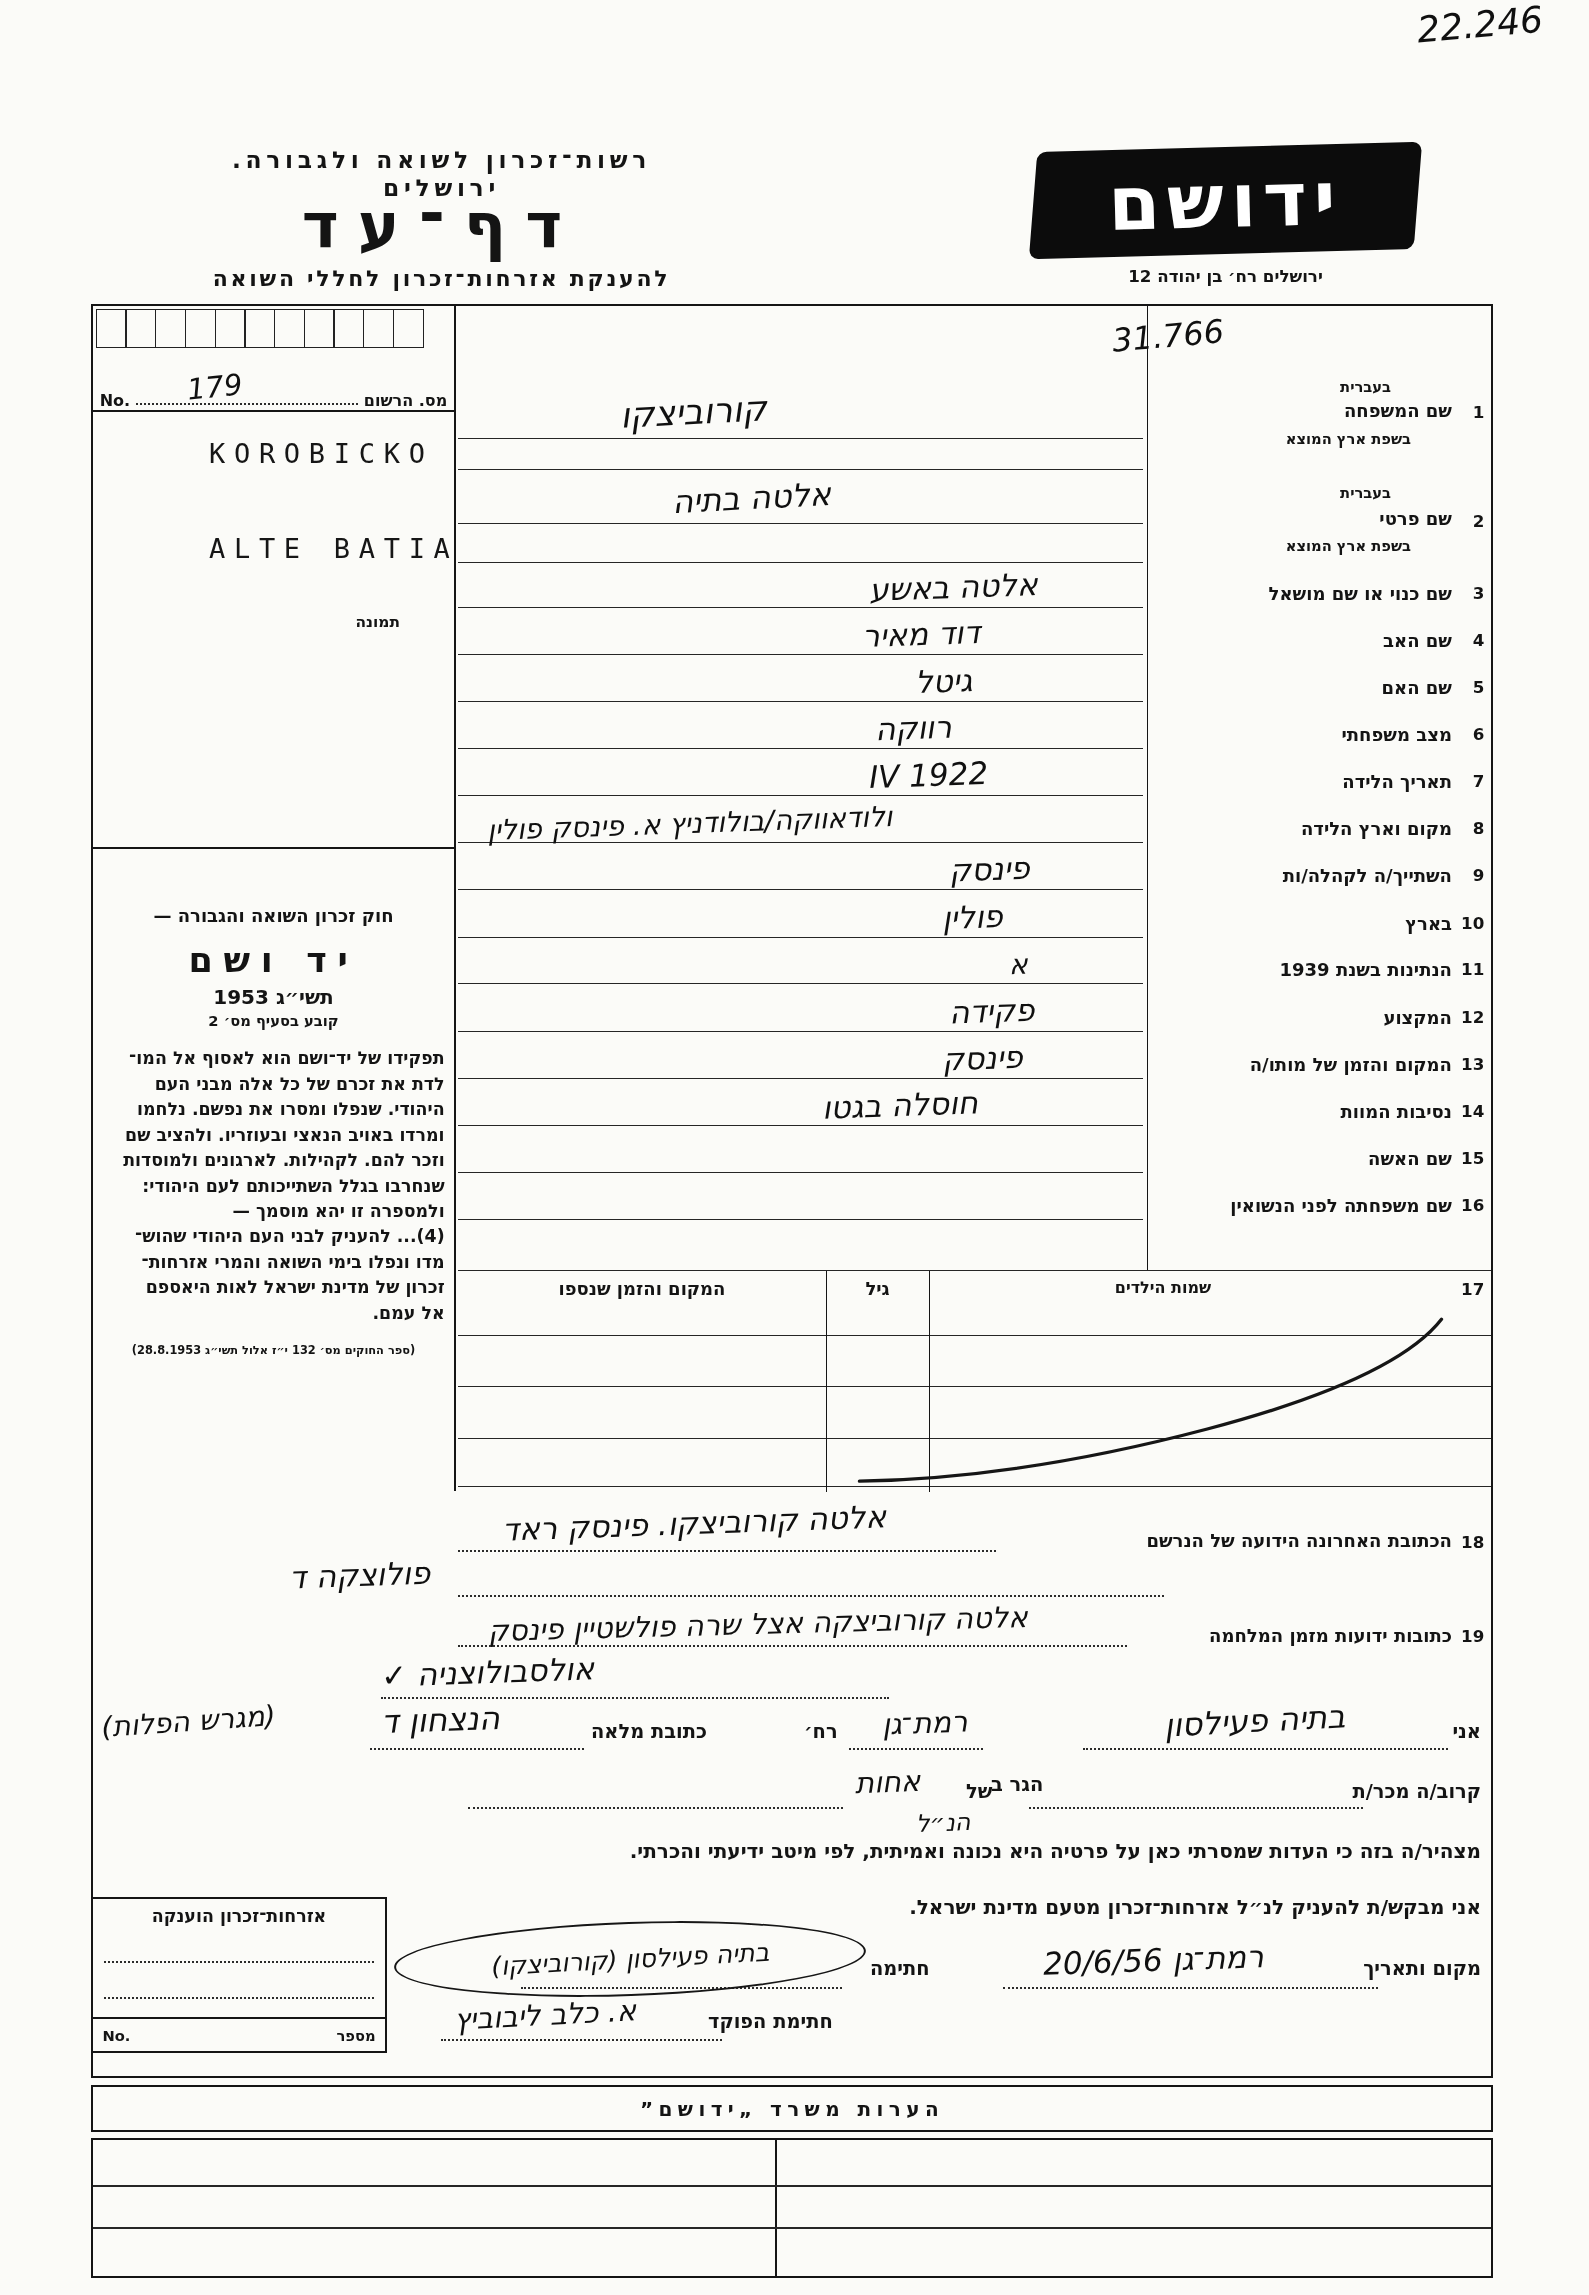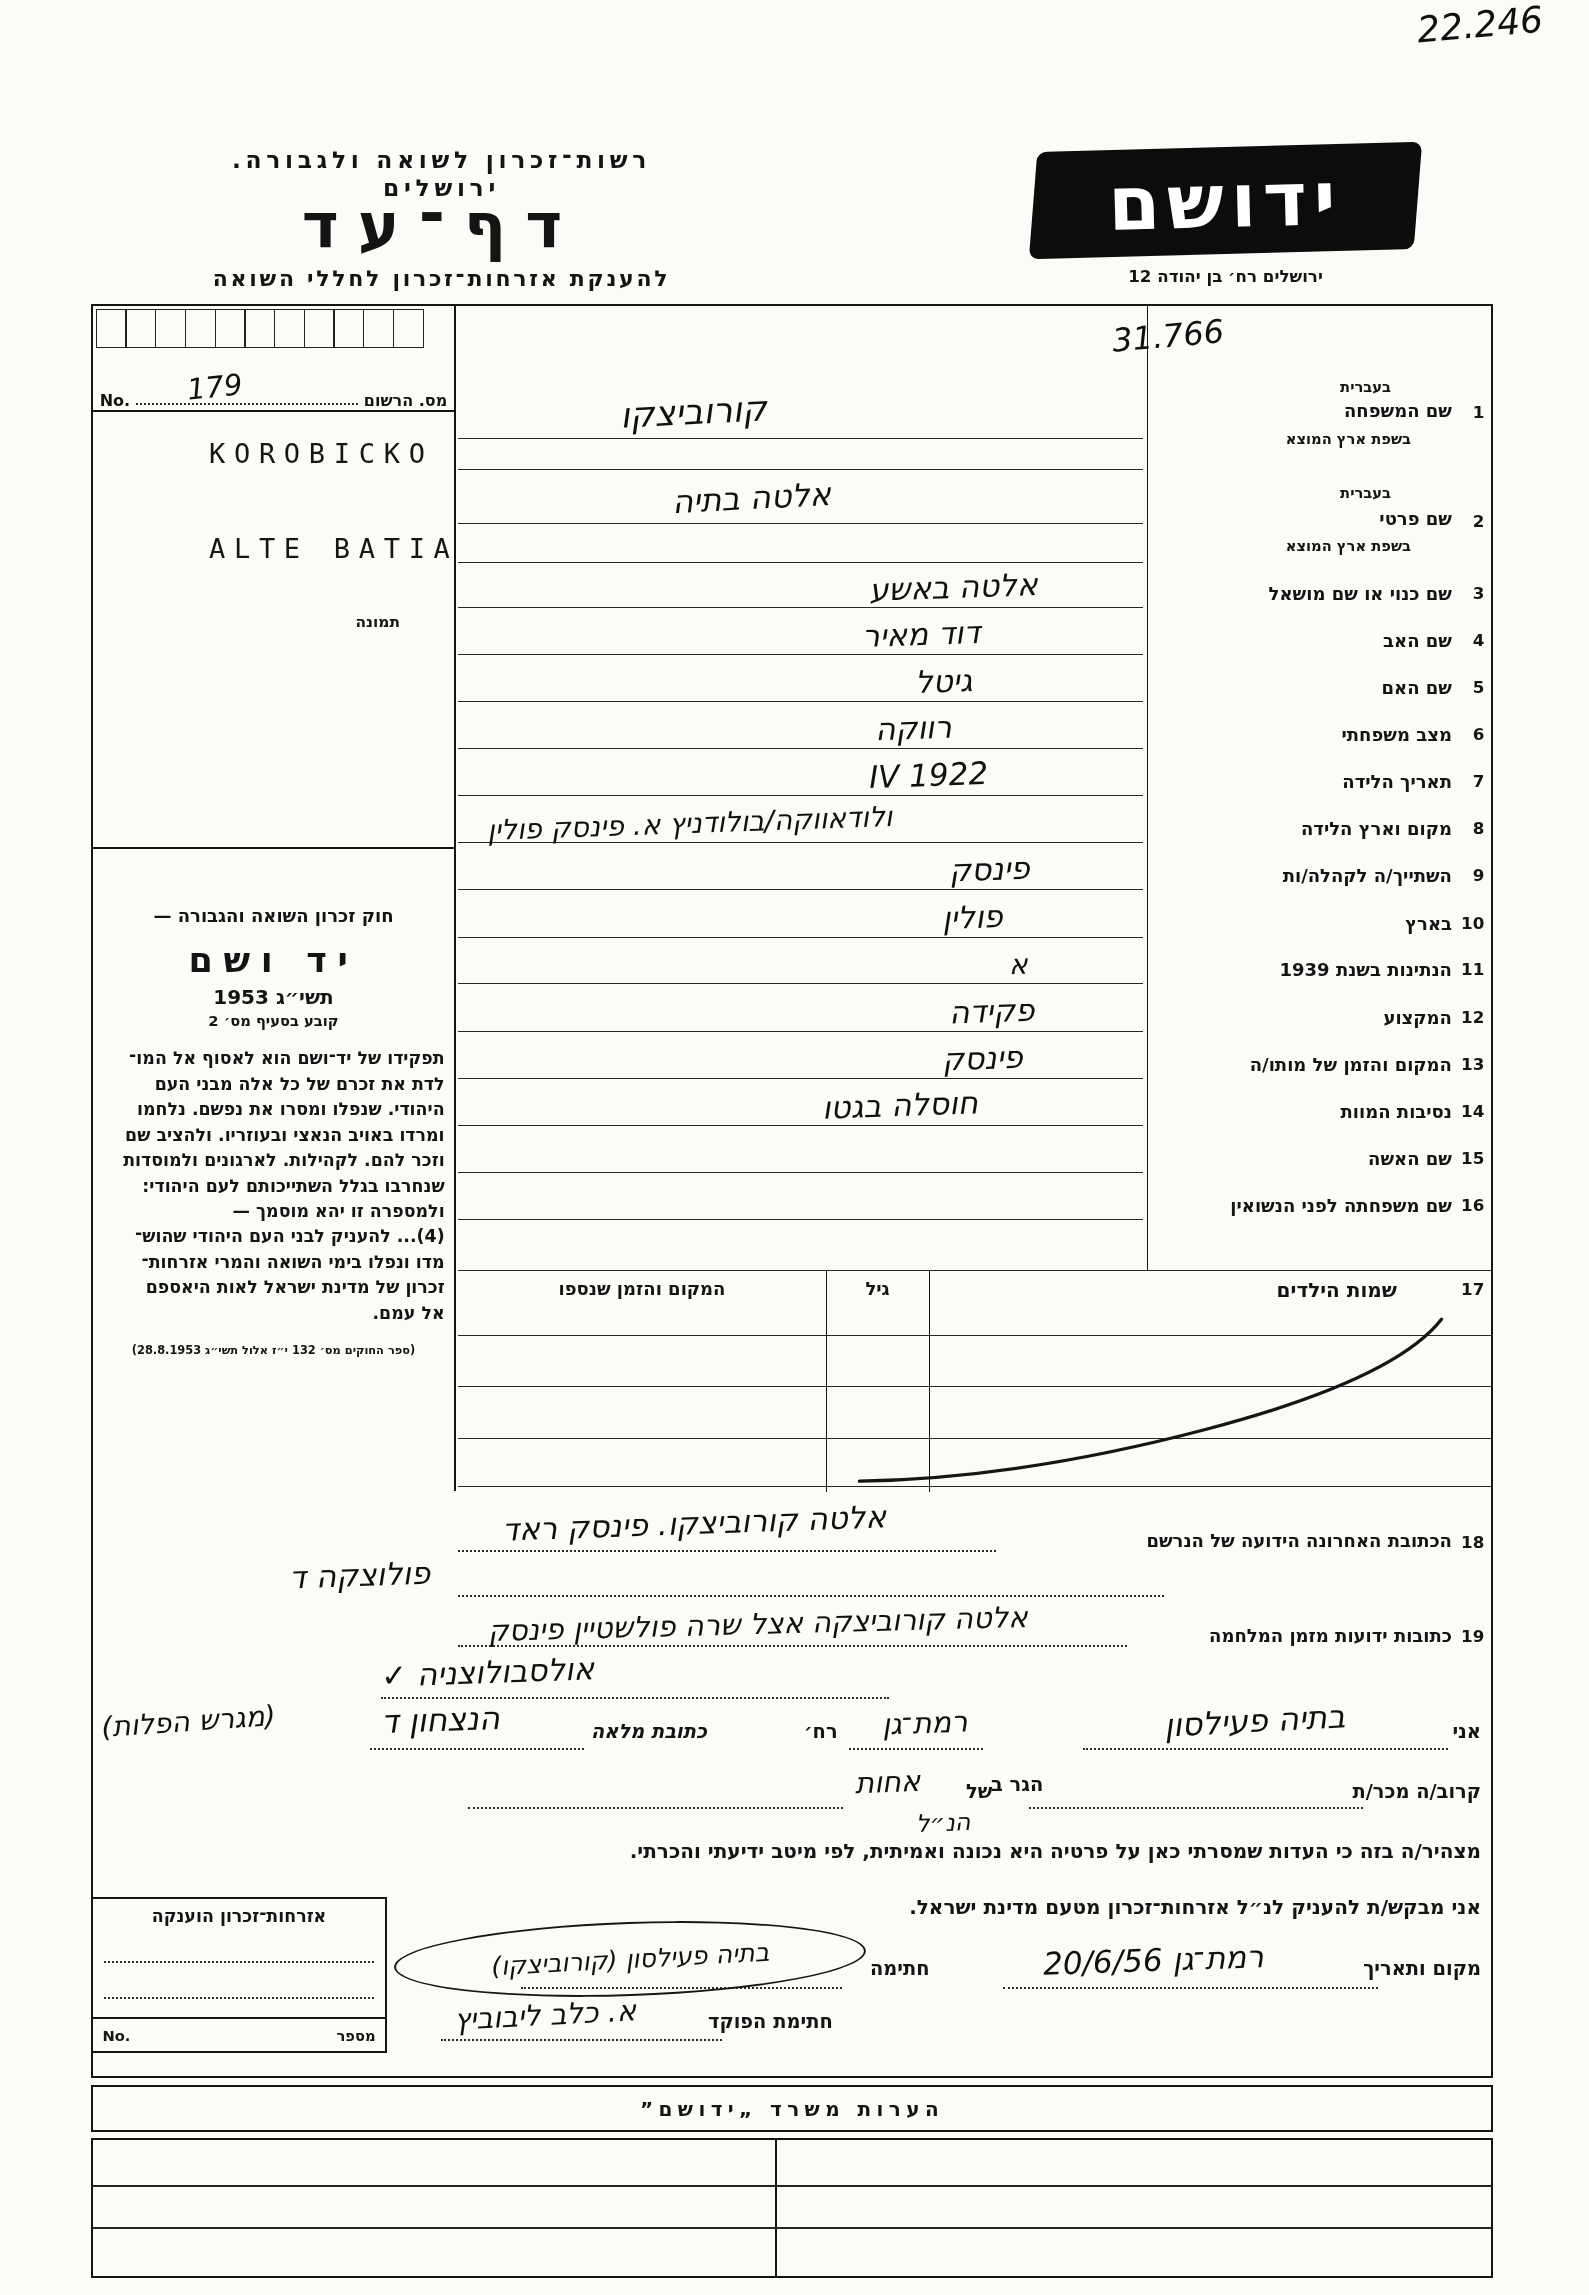--- a/index.html
+++ b/index.html
@@ -212,21 +212,21 @@
     <div class="frow" style="top:863px">
       <div class="fline"></div>
       <div class="hw fval" style="left:468px;font-size:31px;" dir="rtl"></div>
       <span class="flabel">שם משפחתה לפני הנשואין</span>
       <span class="fnum">16</span>
     </div>
 
     <div class="ctable">
       <span class="abs" style="left:0;top:6.7px;width:368px;text-align:center;font-size:18px;font-weight:700;" dir="rtl">המקום והזמן שנספו</span>
       <span class="abs" style="left:368px;top:6.7px;width:103px;text-align:center;font-size:18px;font-weight:700;" dir="rtl">גיל</span>
-      <span class="abs" style="left:471px;top:6.7px;width:468px;font-size:20px;font-weight:700;" dir="rtl">שמות הילדים</span>
+      <span class="abs" style="left:471px;top:6.7px;width:468px;text-align:center;font-size:16px;font-weight:700;" dir="rtl">שמות הילדים</span>
       <span class="abs" style="right:6.7px;top:8px;font-size:16.7px;font-weight:700;">17</span>
       <div class="hr" style="left:0;top:64px;width:1033px;"></div>
       <div class="hr" style="left:0;top:115px;width:1033px;"></div>
       <div class="hr" style="left:0;top:167px;width:1033px;"></div>
       <div class="hr" style="left:0;top:215px;width:1033px;"></div>
       <div class="vline2" style="left:368px;top:0;height:221px;"></div>
       <div class="vline2" style="left:471px;top:0;height:221px;"></div>
       <svg width="1033" height="221" style="position:absolute;left:0;top:0;" viewBox="0 0 1544 330">
         <path d="M600,314 Q840,310 1120,236 T1470,72" stroke="#161616" stroke-width="5" fill="none" stroke-linecap="round"></path>
       </svg>
@@ -251,21 +251,21 @@
     </div>
 
     <div class="abs" style="left:0;top:1395px;width:1398px;height:375px;">
       <span class="plbl" style="right:10px;top:19px;">אני</span>
       <div class="hw" style="left:1071px;top:1.3px;font-size:32px;transform:rotate(-3deg);" dir="rtl">בתיה פעילסון</div>
       <div class="dot" style="left:990px;top:47px;width:365px;"></div>
       <span class="plbl" style="left:898px;top:33px;margin-top:39px;">הגר ב</span>
       <div class="hw" style="left:789px;top:5.4px;font-size:29px;" dir="rtl">רמת־גן</div>
       <div class="dot" style="left:756px;top:47px;width:134px;"></div>
       <span class="plbl" style="left:711px;top:19px;">רח׳</span>
-      <span class="plbl" style="left:498px;top:19px;font-style:italic;">כתובת מלאה</span>
+      <span class="plbl" style="left:498px;top:19px;">כתובת מלאה</span>
       <div class="hw" style="left:288px;top:0;font-size:32px;" dir="rtl">הנצחון ד</div>
       <div class="dot" style="left:277px;top:47px;width:214px;"></div>
       <div class="hw" style="left:8px;top:4px;font-size:28px;transform:rotate(-4deg);" dir="rtl">(מגרש הפלות)</div>
 
       <span class="plbl" style="right:10px;top:79px;">קרוב/ה מכר/ת</span>
       <div class="dot" style="left:936px;top:106px;width:334px;"></div>
       <span class="plbl" style="left:873px;top:79px;">של</span>
       <div class="hw" style="left:762px;top:64px;font-size:29px;" dir="rtl">אחות</div>
       <div class="hw" style="left:823px;top:108px;font-size:24px;" dir="rtl">הנ״ל</div>
       <div class="dot" style="left:375px;top:106px;width:375px;"></div>

